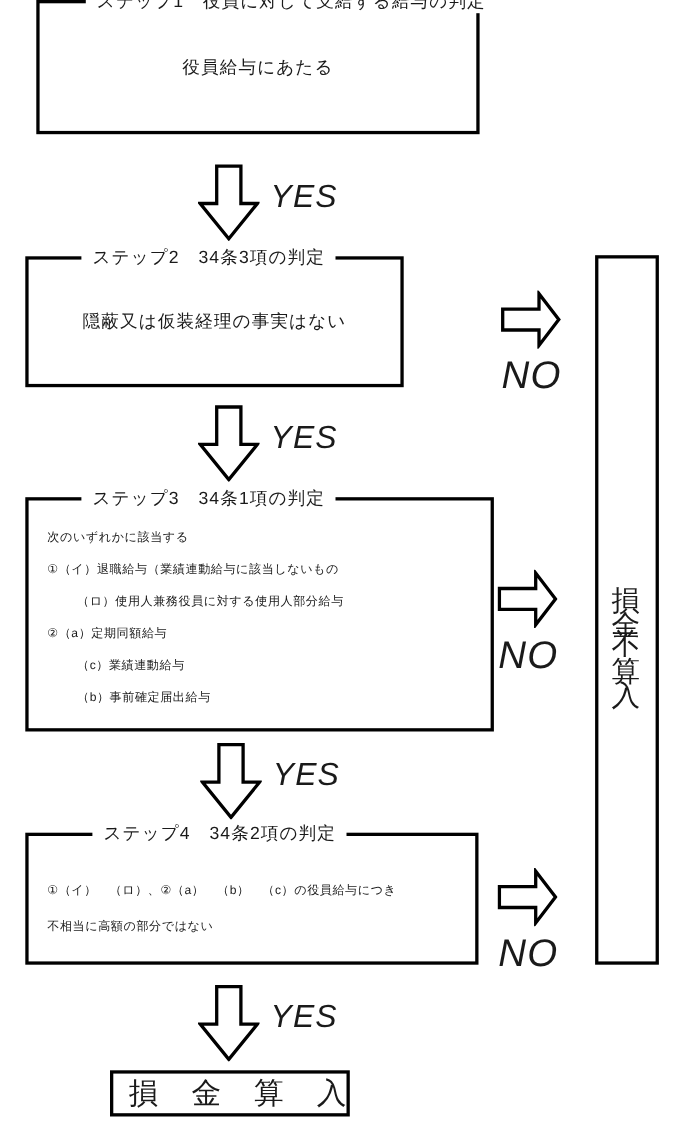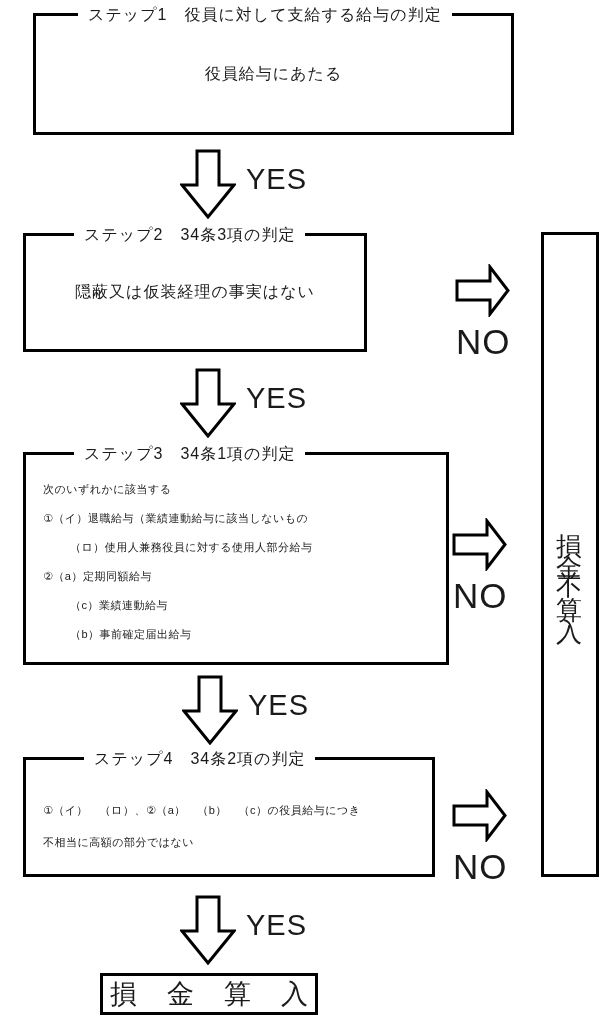--- a/index.html
+++ b/index.html
@@ -41,21 +41,21 @@
   .lines {
     position: absolute;
     left: 17px;
     right: 8px;
     font-size: 11px;
     letter-spacing: 0.5px;
     white-space: nowrap;
   }
   .lines div { line-height: 29px; }
   .indent { padding-left: 27px; }
-  .arrow-wrap { position: absolute; }
+  .arrow-wrap { position: absolute; font-style: italic; }
   .arrow-wrap svg { display: block; }
   .yes-label {
     position: absolute;
     left: 66px;
     top: 16px;
     font-size: 29px;
     line-height: 1;
     letter-spacing: 1px;
   }
   .no-label {
@@ -89,35 +89,35 @@
   .final-box {
     position: absolute;
     left: 100px;
     top: 973px;
     width: 218px;
     height: 42px;
     border: 3px solid #000;
     box-sizing: border-box;
     display: flex;
     align-items: center;
-    justify-content: center;
+    justify-content: flex-end;
   }
   .final-box span {
     font-size: 27px;
     letter-spacing: 30px;
     margin-right: -30px;
     white-space: nowrap;
   }
 </style>
 </head>
 <body>
 
 <div class="canvas">
 
-  <div class="step-box" style="left:33px; top:13px; width:481px; height:122px;text-decoration:underline;">
+  <div class="step-box" style="left:33px; top:0; width:403px; height:122px;text-decoration:underline;">
     <span class="legend">ステップ1　役員に対して支給する給与の判定</span>
     <div class="body-center">役員給与にあたる</div>
   </div>
 
   <div class="arrow-wrap" style="left:180px; top:149px; width:130px; height:72px;">
     <svg width="56" height="70" viewBox="0 0 56 70">
       <path d="M17 2 H39 V36 H54 L28 68 L2 36 H17 Z" fill="#ffffff" stroke="#000000" stroke-width="3" stroke-linejoin="miter"></path>
     </svg>
     <span class="yes-label">YES</span>
   </div>

